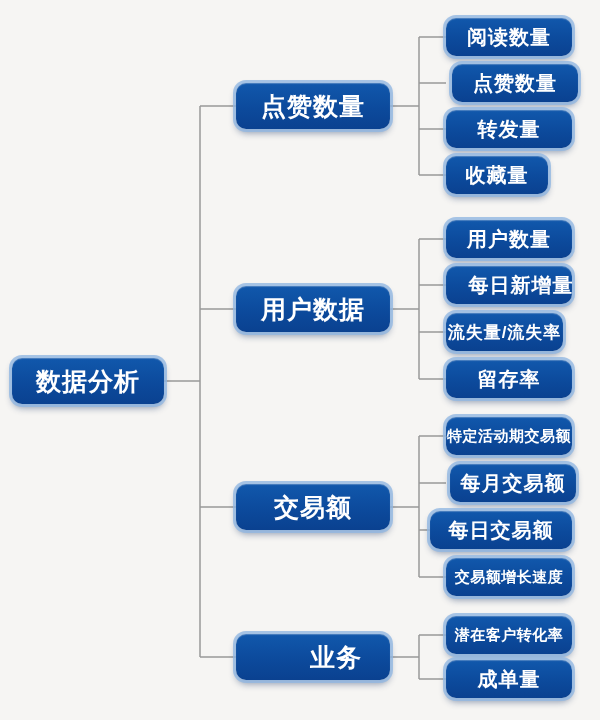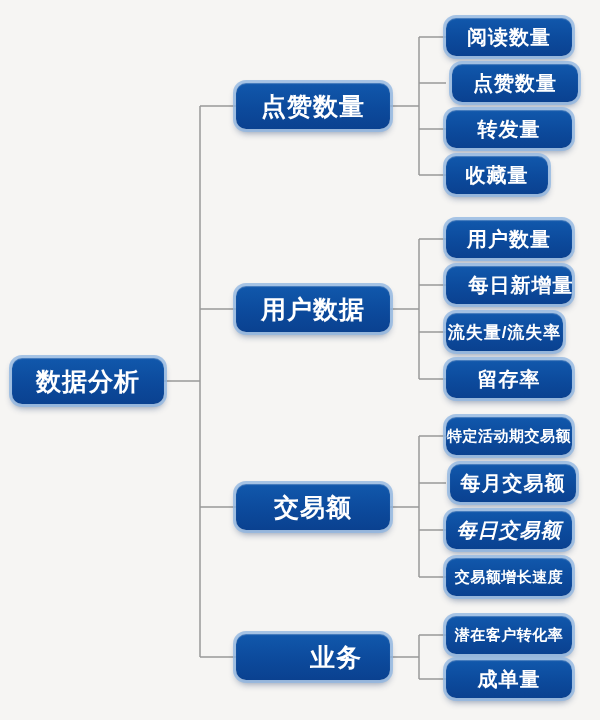--- a/index.html
+++ b/index.html
@@ -143,21 +143,21 @@
   <div class="node leaf" style="left:446px; top:360px; width:126px; height:38px;">
     <span>留存率</span>
   </div>
 
   <div class="node leaf small" style="left:446px; top:417px; width:126px; height:38px;">
     <span>特定活动期交易额</span>
   </div>
   <div class="node leaf" style="left:450px; top:464px; width:126px; height:38px;">
     <span>每月交易额</span>
   </div>
-  <div class="node leaf" style="left:446px; top:511px; width:126px; height:38px;font-style:italic;">
+  <div class="node leaf" style="left:430px; top:511px; width:142px; height:38px;">
     <span>每日交易额</span>
   </div>
   <div class="node leaf small" style="left:446px; top:558px; width:126px; height:38px;">
     <span>交易额增长速度</span>
   </div>
 
   <div class="node leaf small" style="left:446px; top:616px; width:126px; height:38px;">
     <span>潜在客户转化率</span>
   </div>
   <div class="node leaf" style="left:446px; top:660px; width:126px; height:38px;">

